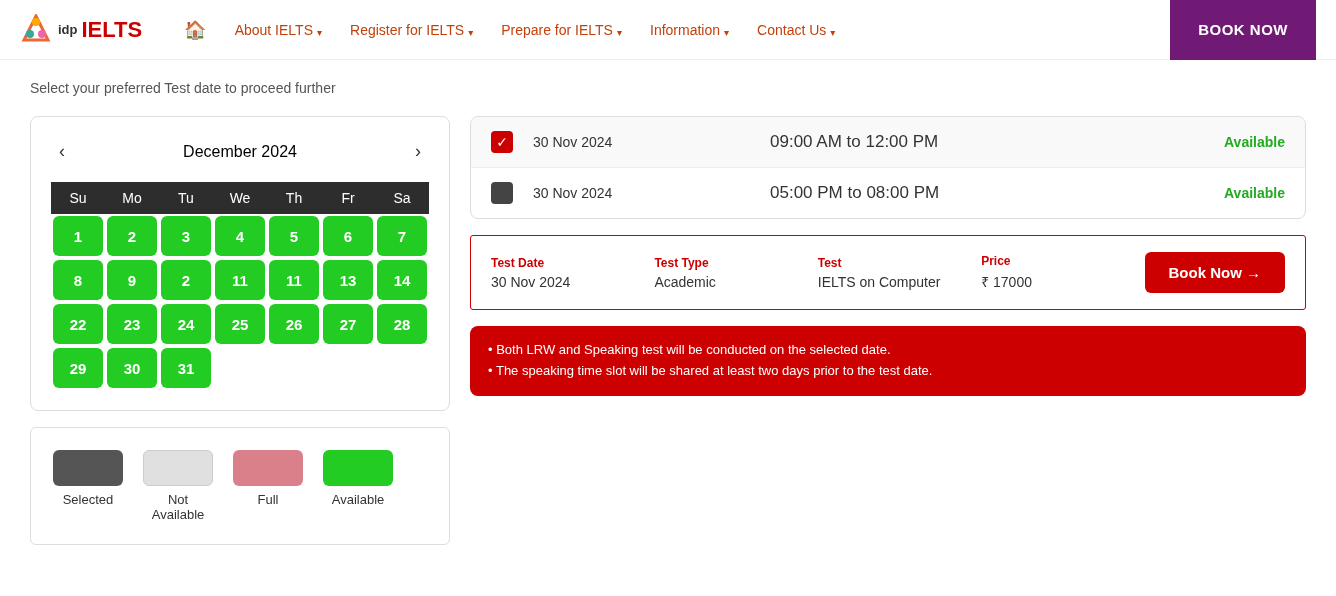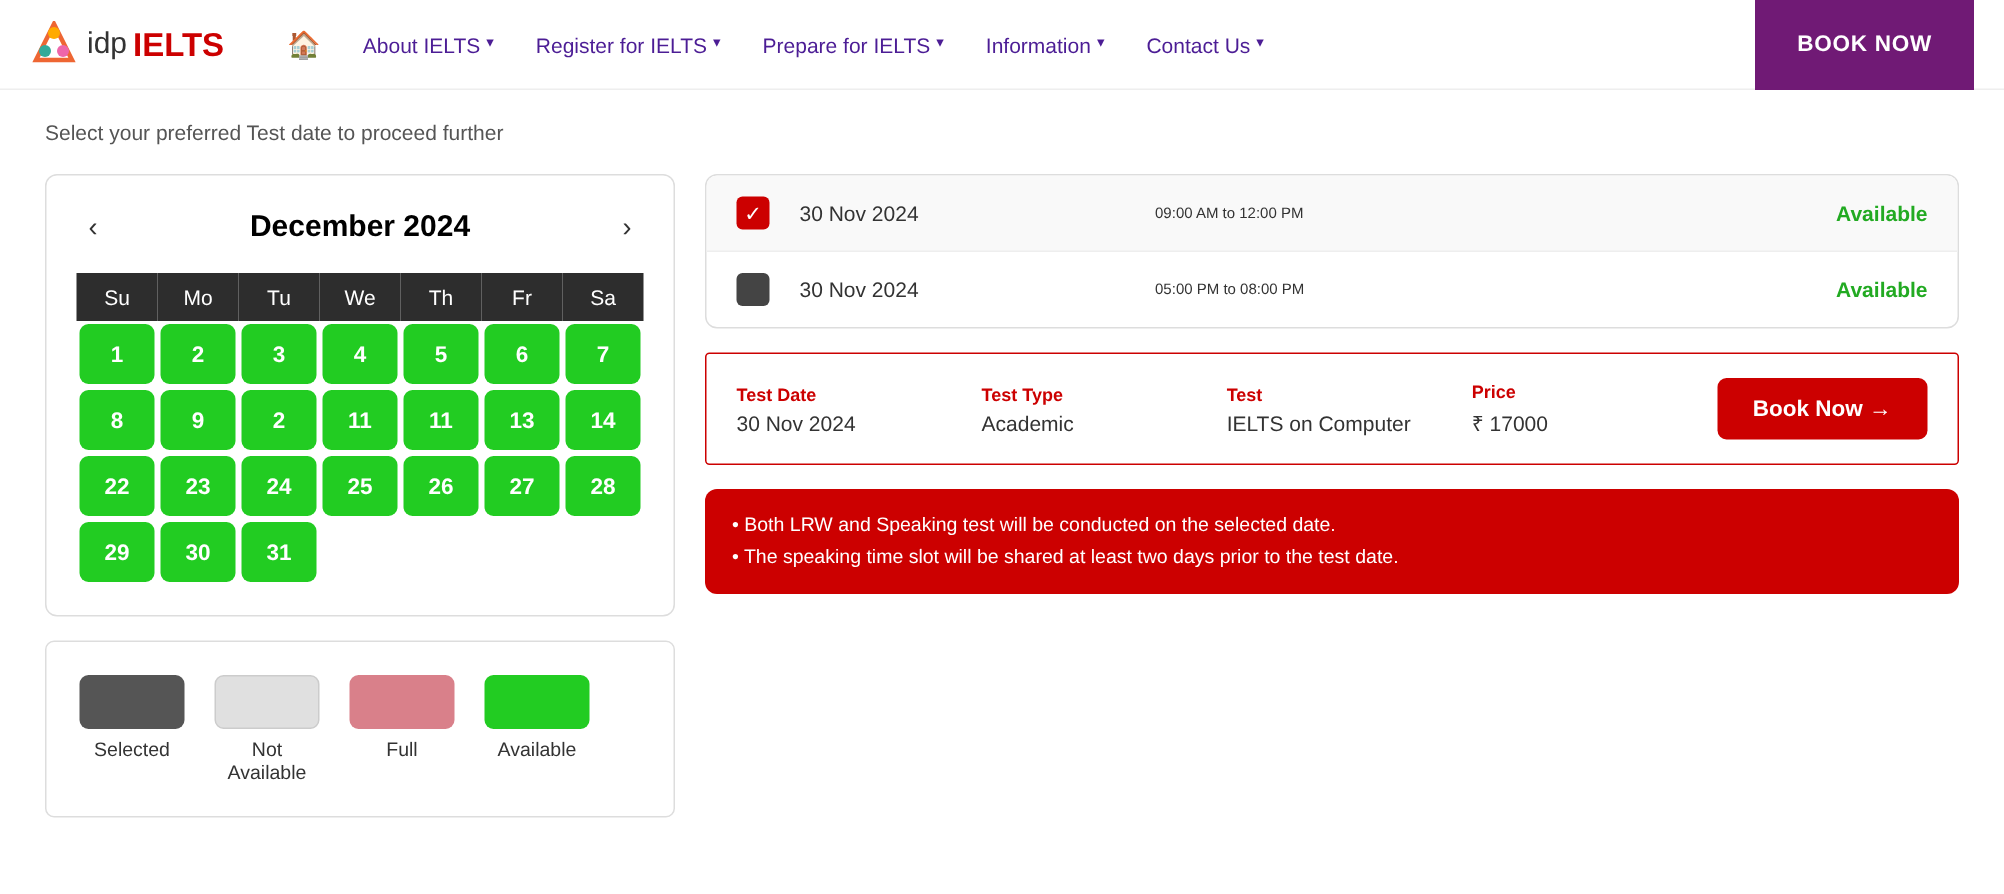--- a/index.html
+++ b/index.html
@@ -24,36 +24,36 @@
       height: 32px;
       margin-right: 6px;
     }
     .logo-ielts {
       color: #cc0000;
       font-size: 22px;
       font-weight: bold;
     }
     .logo-idp {
       color: #333;
-      font-size: 20px;
-      font-weight: normal;
+      font-size: 13px;
+      font-weight: bold;
       margin-right: 4px;
     }
     .nav {
       display: flex;
       align-items: center;
       gap: 4px;
       flex: 1;
     }
     .nav-item {
       display: flex;
-      align-items: flex-start;
+      align-items: flex-end;
       padding: 8px 12px;
       cursor: pointer;
-      color: #4c1d95;
+      color: #c2410c;
       font-size: 14px;
       white-space: nowrap;
     }
     .nav-item .chevron {
       margin-left: 4px;
       font-size: 10px;
     }
     .nav-home {
       font-size: 18px;
       padding: 8px 12px;
@@ -106,22 +106,22 @@
     }
     .cal-nav {
       background: none;
       border: none;
       font-size: 18px;
       cursor: pointer;
       color: #333;
       padding: 4px 8px;
     }
     .cal-title {
-      font-size: 20px;
-      font-weight: bold;
+      font-size: 16px;
+      font-weight: normal;
     }
     .calendar-grid {
       width: 100%;
       border-collapse: collapse;
     }
     .calendar-grid th {
       background: #2d2d2d;
       color: #fff;
       padding: 8px 4px;
       font-size: 14px;
@@ -222,21 +222,21 @@
       font-size: 14px;
     }
     .slot-date {
       flex: 1;
       color: #333;
       font-size: 14px;
     }
     .slot-time {
       flex: 2;
       color: #333;
-      font-size: 10px;
+      font-size: 17px;
     }
     .slot-status {
       color: #22aa22;
       font-size: 14px;
       font-weight: bold;
     }
 
     
     .booking-summary {
       border: 1px solid #cc0000;

